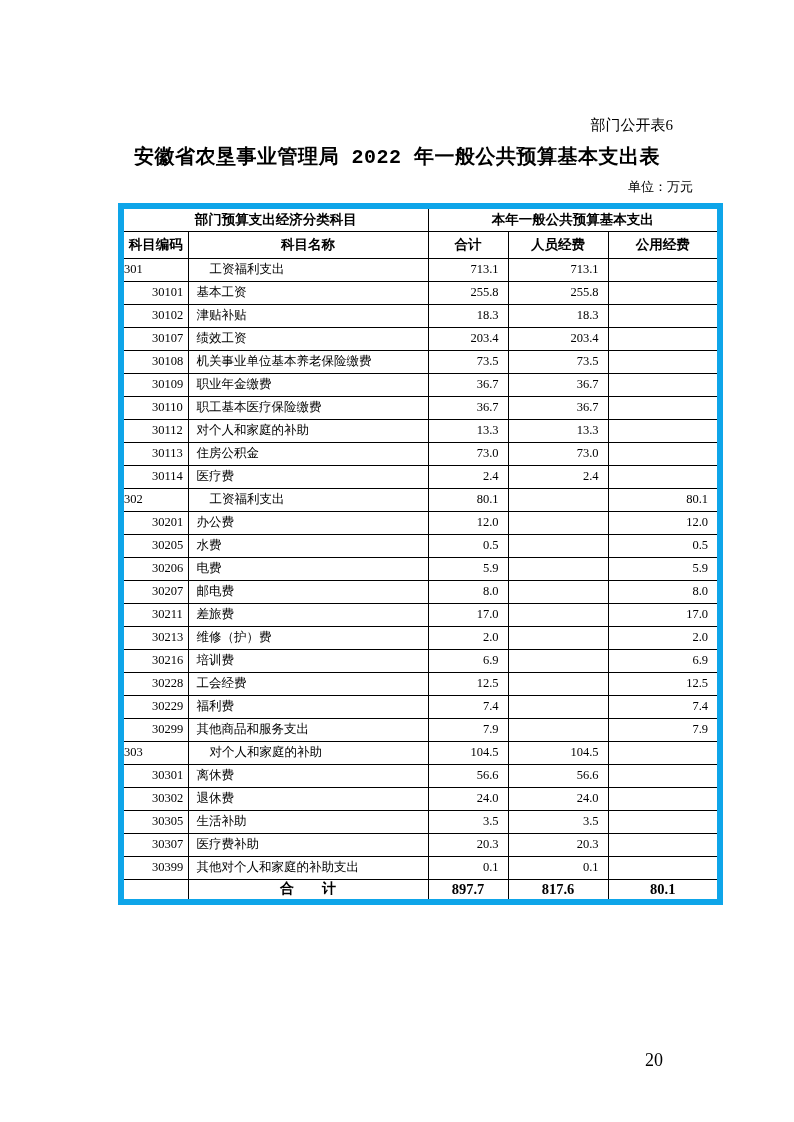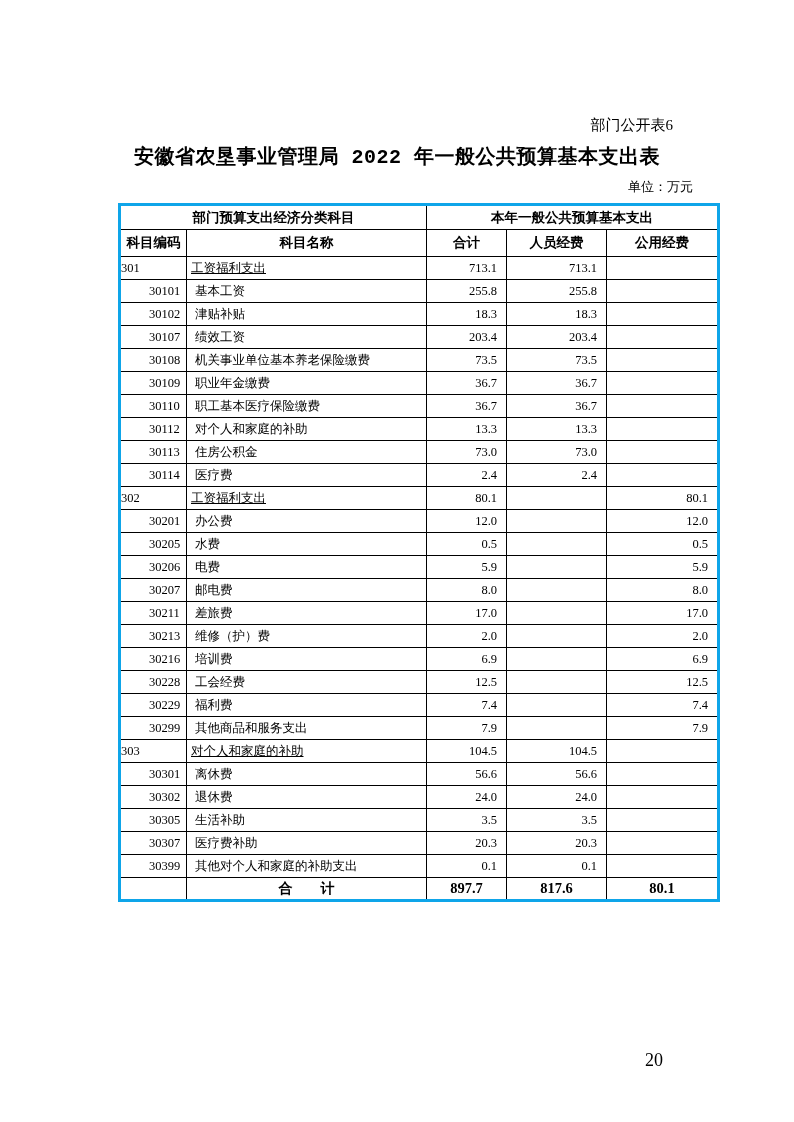--- a/index.html
+++ b/index.html
@@ -41,21 +41,21 @@
     font-size: 13px;
     white-space: nowrap;
   }
   table.budget {
     position: absolute;
     top: 203px;
     left: 118px;
     width: 599px;
     border-collapse: collapse;
     table-layout: fixed;
-    border: 3px solid #0ea5e9;
+    border: 6px solid #0ea5e9;
   }
   table.budget th, table.budget td {
     border: 1px solid #000;
     vertical-align: middle;
     overflow: hidden;
     white-space: nowrap;
   }
   table.budget thead th {
     font-family: "Liberation Sans", "DejaVu Sans", sans-serif;
     font-weight: bold;
@@ -65,21 +65,21 @@
   tr.group-header th { height: 25px; }
   tr.col-header th { height: 27px; }
   table.budget tbody td {
     height: 23px;
     font-size: 12.5px;
   }
   td.code { text-align: left; }
   td.code.l1 { }
   td.code.l2 { padding-left: 28px; }
   td.name { text-align: left; }
-  td.name.l1 { padding-left: 4px; text-decoration: underline; }
+  td.name.l1 { padding-left: 21px; }
   td.name.l2 { padding-left: 8px; }
   td.num {
     text-align: right;
     padding-right: 9px;
     font-family: "Liberation Serif", "DejaVu Serif", serif;
   }
   tr.total-row td {
     height: 24px;
     font-weight: bold;
   }

